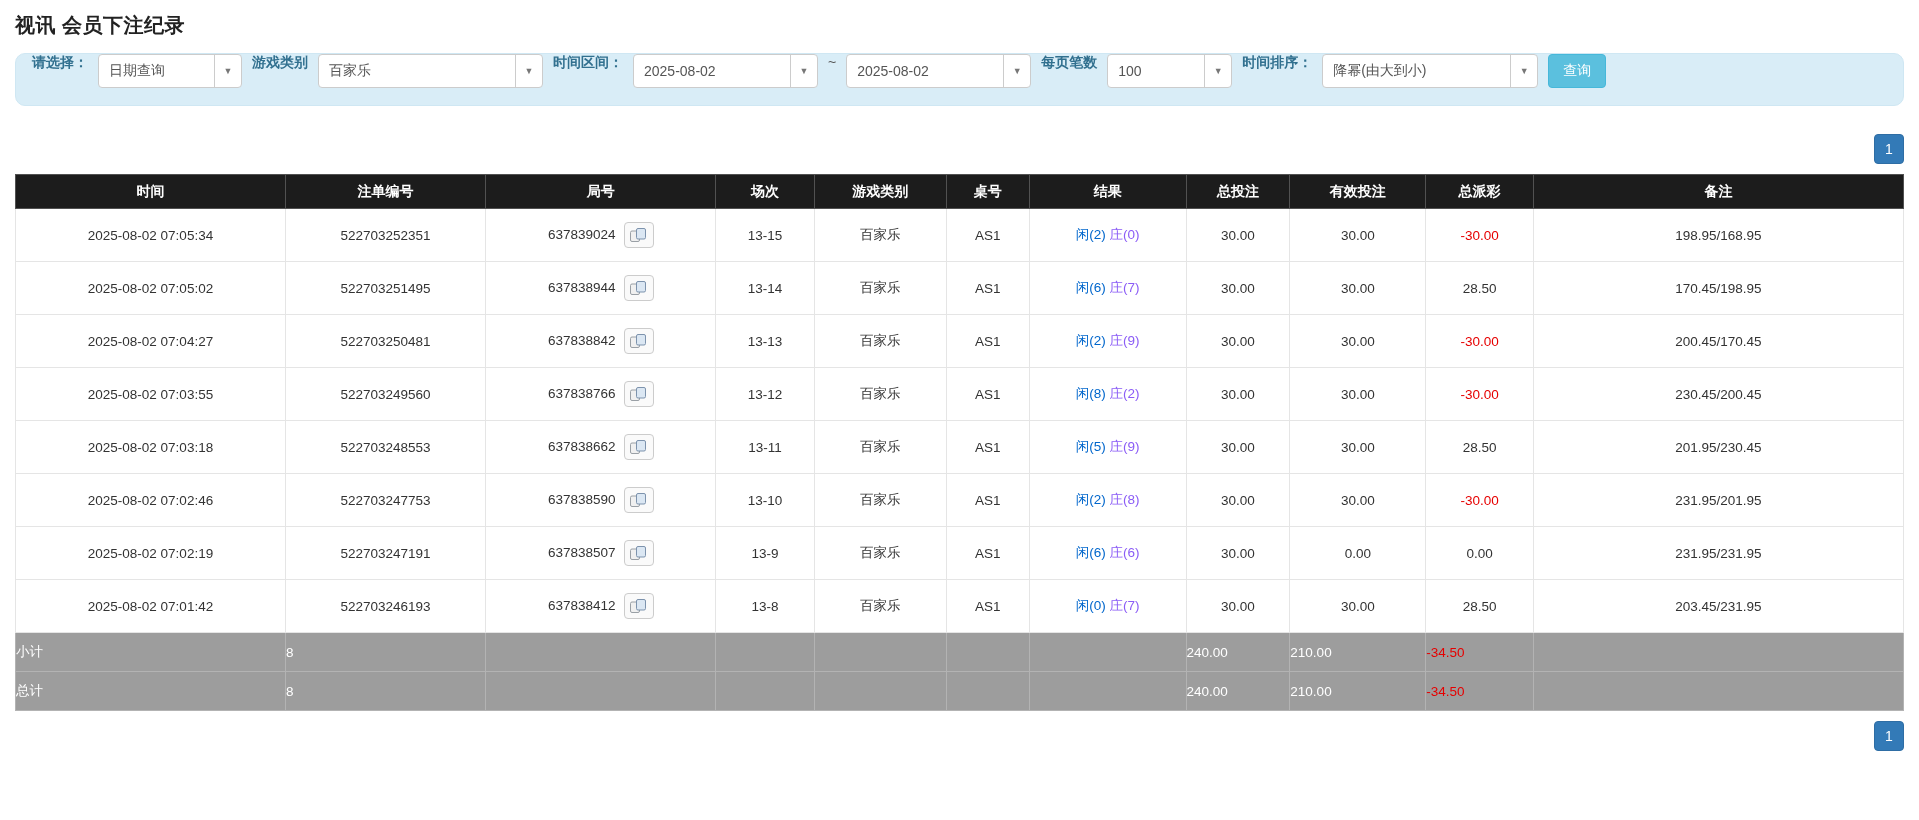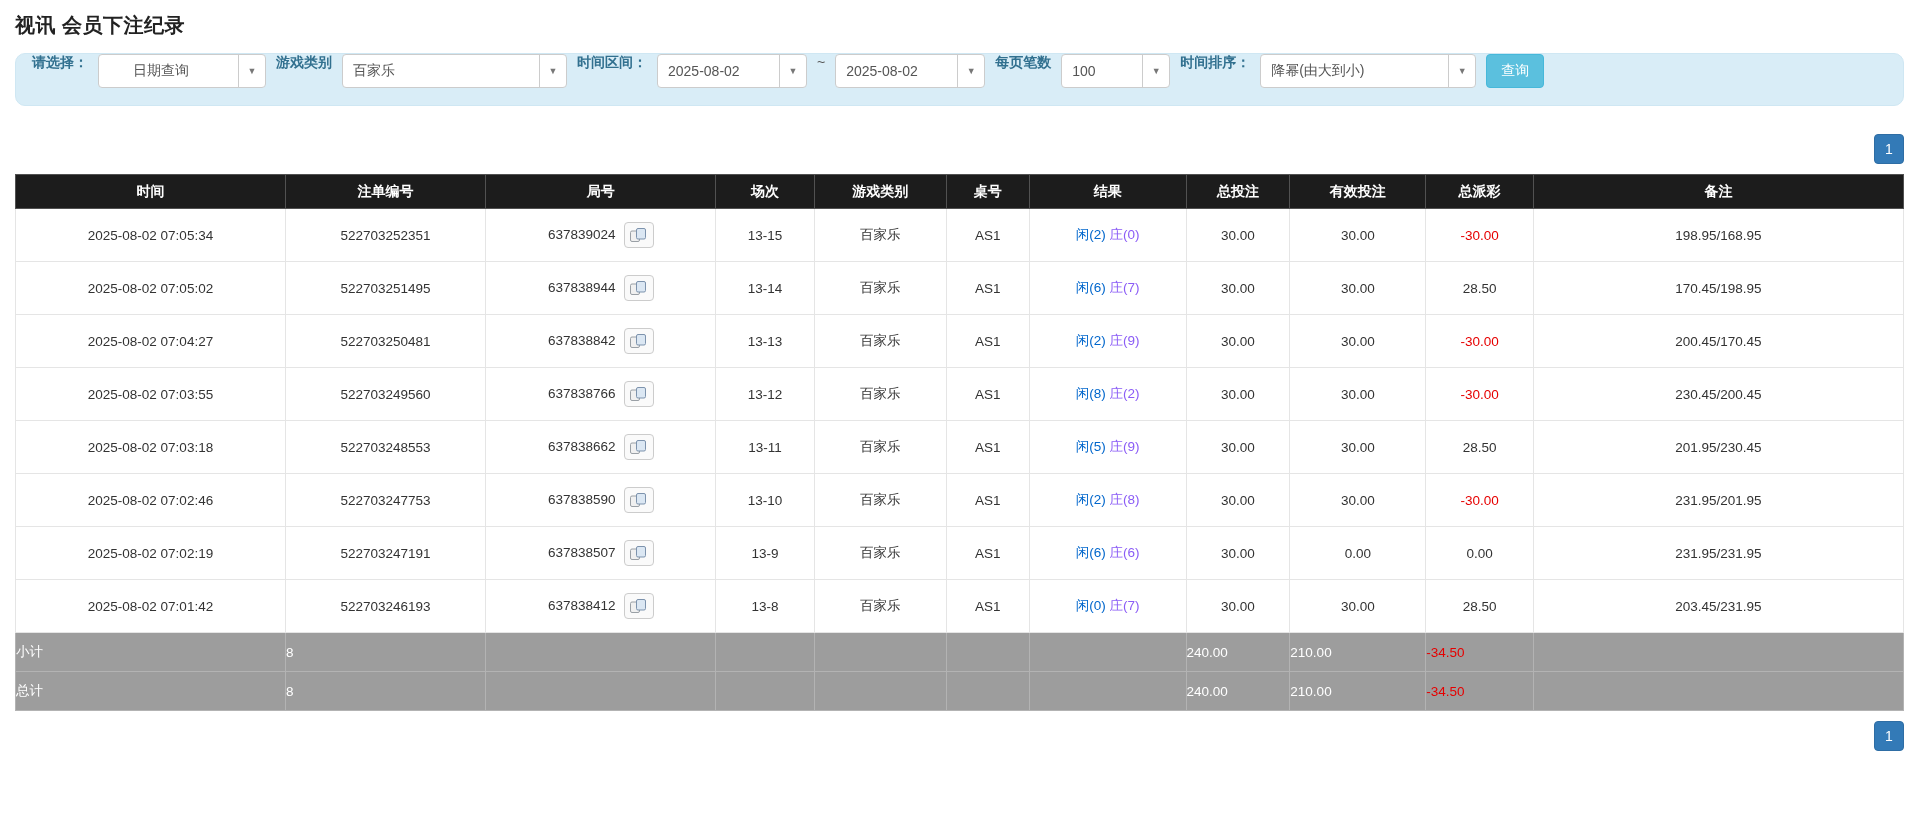--- a/index.html
+++ b/index.html
@@ -56,24 +56,24 @@
   .combo-caret {
     border-left: 1px solid #ccc;
     width: 27px;
     align-self: stretch;
     display: flex;
     align-items: center;
     justify-content: center;
     color: #777;
     font-size: 9px;
   }
-  .w-query { width: 168px; padding-left: 24px; }
+  .w-query { width: 144px; }
   .w-game  { width: 225px; }
-  .w-date  { width: 150px; }
-  .w-per   { width: 109px; }
+  .w-date  { width: 185px; }
+  .w-per   { width: 125px; }
   .w-sort  { width: 216px; }
   .tilde { font-size: 14px; color: #555; }
   .search-button {
     background: #5bc0de;
     border: 1px solid #46b8da;
     border-radius: 4px;
     color: #fff;
     font-size: 14px;
     height: 34px;
     padding: 0 14px;

